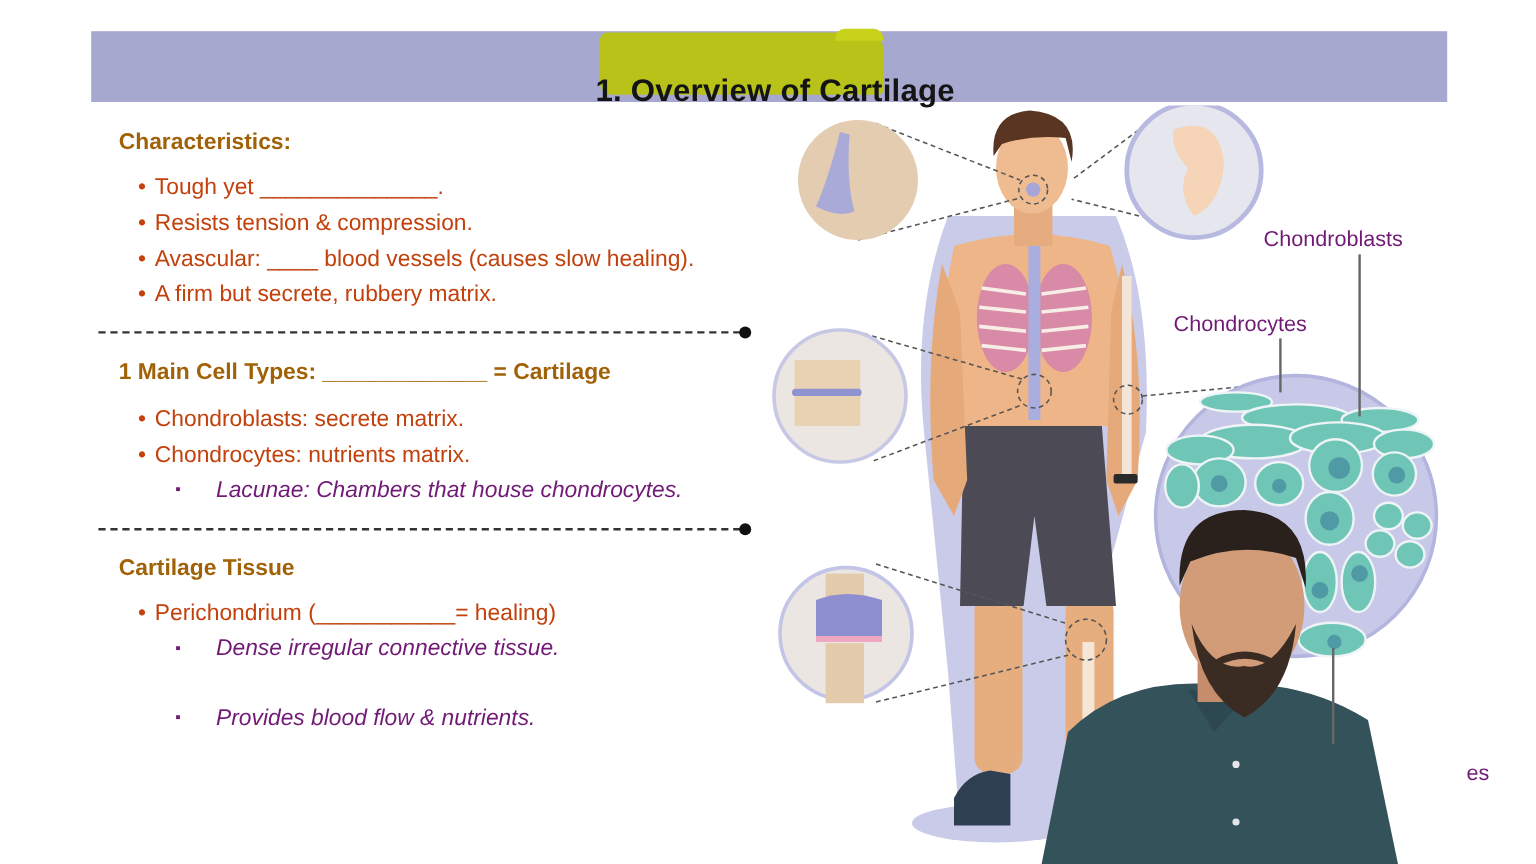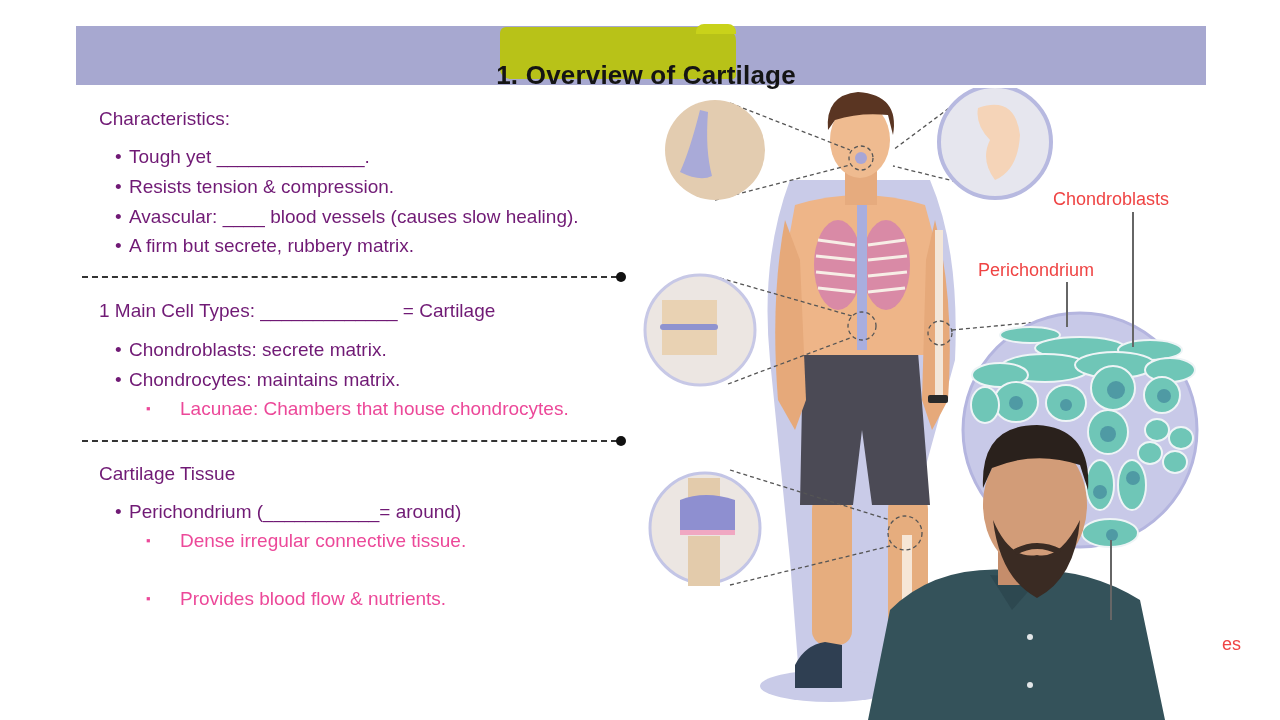--- a/index.html
+++ b/index.html
@@ -21,39 +21,39 @@
     content:""; position:absolute; right:0; top:-3px; width:40px; height:10px;
     background:#c9d21a; border-radius:8px 8px 0 0;
   }
   .title {
     position:absolute; left:76px; top:26px; width:1130px; height:59px;
     display:flex; align-items:center; justify-content:center;
     font-size:26px; font-weight:bold; color:#141414; letter-spacing:0.2px;
     padding-left:10px; box-sizing:border-box;margin-top:20px;
   }
   .section-heading {
-    position:absolute; left:99px; font-size:19px; font-weight:normal; color:#701a75;
+    position:absolute; left:99px; font-size:19px; font-weight:bold; color:#a16207;
   }
   .bullet {
-    position:absolute; left:115px; font-size:19px; color:#701a75; white-space:nowrap;
+    position:absolute; left:115px; font-size:19px; color:#c2410c; white-space:nowrap;
   }
   .bullet .dot { display:inline-block; width:14px; }
   .sub-bullet {
-    position:absolute; left:146px; font-size:19px; color:#ec4899; white-space:nowrap;
+    position:absolute; left:146px; font-size:19px; color:#701a75; white-space:nowrap;font-style:italic;
   }
   .sub-bullet .sq { display:inline-block; width:34px; font-size:13px; vertical-align:2px; }
   .divider {
     position:absolute; left:82px; width:535px; height:0;
     border-top:2px dashed #333;
   }
   .divider-end {
     position:absolute; width:10px; height:10px; border-radius:50%; background:#111;
   }
   .label {
-    position:absolute; font-size:18px; color:#ef4444; white-space:nowrap;
+    position:absolute; font-size:18px; color:#701a75; white-space:nowrap;
   }
   .leader { position:absolute; width:2px; background:#666; }
   svg { position:absolute; }
 </style>
 </head>
 <body>
 
 <div class="header-bar"></div>
 <div class="highlight"></div>
 <div class="title">1. Overview of Cartilage</div>
@@ -62,28 +62,28 @@
 <div class="bullet" style="top:146px"><span class="dot">•</span><span>Tough yet ______________.</span></div>
 <div class="bullet" style="top:176px"><span class="dot">•</span><span>Resists tension &amp; compression.</span></div>
 <div class="bullet" style="top:206px"><span class="dot">•</span><span>Avascular: ____ blood vessels (causes slow healing).</span></div>
 <div class="bullet" style="top:235px"><span class="dot">•</span><span>A firm but secrete, rubbery matrix.</span></div>
 
 <div class="divider" style="top:276px"></div>
 <div class="divider-end" style="left:616px; top:272px"></div>
 
 <div class="section-heading" style="top:300px">1 Main Cell Types: _____________ = Cartilage</div>
 <div class="bullet" style="top:339px"><span class="dot">•</span><span>Chondroblasts: secrete matrix.</span></div>
-<div class="bullet" style="top:369px"><span class="dot">•</span><span>Chondrocytes: maintains matrix.</span></div>
+<div class="bullet" style="top:369px"><span class="dot">•</span><span>Chondrocytes: nutrients matrix.</span></div>
 <div class="sub-bullet" style="top:398px"><span class="sq">▪</span><span>Lacunae: Chambers that house chondrocytes.</span></div>
 
 <div class="divider" style="top:440px"></div>
 <div class="divider-end" style="left:616px; top:436px"></div>
 
 <div class="section-heading" style="top:463px">Cartilage Tissue</div>
-<div class="bullet" style="top:501px"><span class="dot">•</span><span>Perichondrium (___________= around)</span></div>
+<div class="bullet" style="top:501px"><span class="dot">•</span><span>Perichondrium (___________= healing)</span></div>
 <div class="sub-bullet" style="top:530px"><span class="sq">▪</span><span>Dense irregular connective tissue.</span></div>
 <div class="sub-bullet" style="top:588px"><span class="sq">▪</span><span>Provides blood flow &amp; nutrients.</span></div>
 
 <svg style="left:640px; top:88px" width="640" height="632" viewBox="640 88 640 632">
 
   <path d="M790,180 Q760,260 770,360 L790,560 L800,690 L880,690 L900,560 L955,360 Q960,250 930,180 Z" fill="#c9cbe8"></path>
   <ellipse cx="830" cy="686" rx="70" ry="16" fill="#c9cbe8"></ellipse>
 
   <rect x="812" y="495" width="40" height="150" rx="14" fill="#e6ad7e"></rect>
   <rect x="888" y="495" width="40" height="150" rx="14" fill="#e6ad7e"></rect>
@@ -192,16 +192,16 @@
   <ellipse cx="1035" cy="505" rx="52" ry="66" fill="#d29c78"></ellipse>
   <path d="M983,488 Q980,425 1037,425 Q1092,428 1088,490 L1080,465 Q1035,450 992,468 Z" fill="#2a211c"></path>
   <path d="M993,520 Q1000,578 1037,598 Q1075,578 1080,520 Q1060,560 1037,555 Q1010,560 993,520 Z" fill="#3a2b23"></path>
   <path d="M1015,552 Q1037,540 1060,552" stroke="#3a2b23" stroke-width="6" fill="none"></path>
   <circle cx="1030" cy="637" r="3" fill="#e2e6e8"></circle>
     <circle cx="1030" cy="685" r="3" fill="#e2e6e8"></circle>
 </svg>
 
 <div class="label" style="left:1053px; top:189px">Chondroblasts</div>
 <div class="leader" style="left:1132px; top:212px; height:135px"></div>
-<div class="label" style="left:978px; top:260px">Perichondrium</div>
+<div class="label" style="left:978px; top:260px">Chondrocytes</div>
 <div class="leader" style="left:1066px; top:282px; height:45px"></div>
 <div class="leader" style="left:1110px; top:540px; height:80px"></div>
 <div class="label" style="left:1222px; top:634px">es</div>
 
 </body></html>

